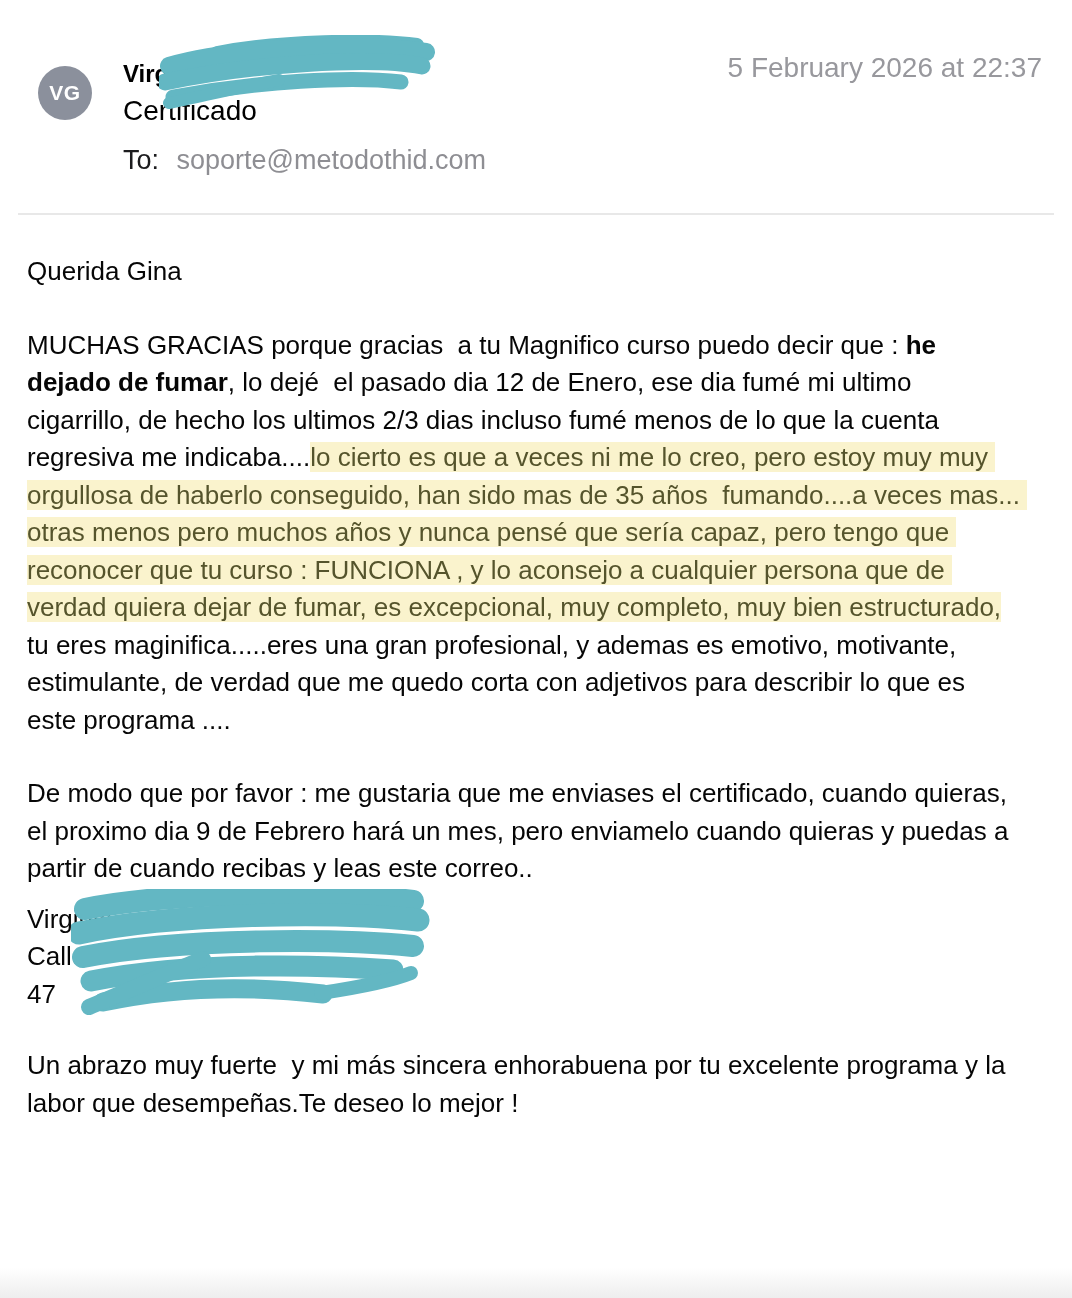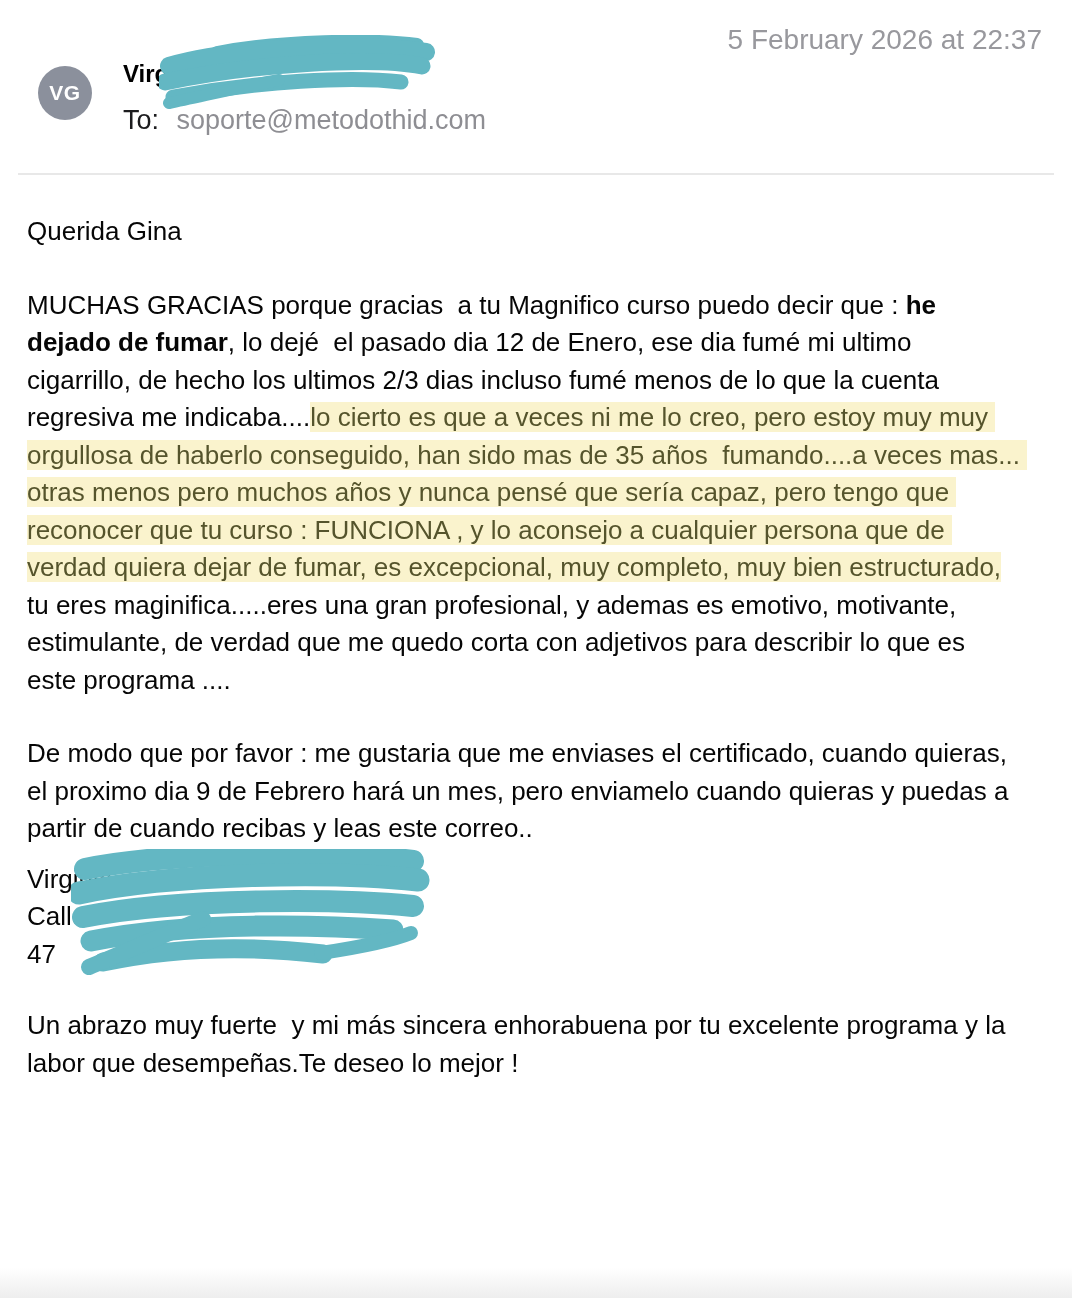--- a/index.html
+++ b/index.html
@@ -31,21 +31,21 @@
     margin-top:9px;flex:0 0 54px;
   }
   .avatar-initials{color:#fff;font-size:21px;font-weight:700;letter-spacing:.5px;}
   .header-main{margin-left:31px;position:relative;}
   .sender-line{position:relative;font-size:24px;font-weight:700;line-height:34px;color:#000;}
   .name-redaction{position:absolute;left:36px;top:-22px;pointer-events:none;}
   .subject{font-size:28px;line-height:40px;color:#000;}
   .to-line{font-size:27px;margin-top:12px;line-height:34px;}
   .to-label{color:#1c1c1e;}
   .to-address{color:var(--gray-address);margin-left:10px;}
-  .date{position:absolute;top:24px;right:30px;font-size:28px;color:var(--gray-date);}
+  .date{position:absolute;top:52px;right:30px;font-size:28px;color:var(--gray-date);}
 
   .divider{height:2px;background:var(--divider);margin:36px 18px 0 18px;}
 
   
   .email-body{padding:38px 52px 0 27px;font-size:26px;line-height:37.5px;color:#060606;}
   p.body-paragraph{margin:0 0 36px 0;white-space:pre-wrap;}
   p[data-name="paragraph-request"]{margin-bottom:13px;}
   .seg-normal{}
   .seg-bold{font-weight:700;}
   .seg-highlight{background:var(--highlight-bg);color:var(--highlight-text);}
@@ -76,20 +76,21 @@
         <span data-name="sender-name">Virgin</span>
         <svg class="name-redaction" data-name="redaction-scribble-name-icon" width="285" height="78" viewBox="0 0 285 78" fill="none">
           <path d="M58 18 C 120 6, 215 4, 258 10" stroke="#63B7C3" stroke-width="14" stroke-linecap="round"></path>
           <path d="M10 31 C 72 13, 192 7, 267 17" stroke="#63B7C3" stroke-width="18" stroke-linecap="round"></path>
           <path d="M6 47 C 92 29, 212 21, 263 31" stroke="#63B7C3" stroke-width="17" stroke-linecap="round"></path>
           <path d="M14 62 C 100 46, 192 41, 242 47" stroke="#63B7C3" stroke-width="15" stroke-linecap="round"></path>
           <path d="M10 68 C 40 62, 80 52, 120 45" stroke="#63B7C3" stroke-width="12" stroke-linecap="round"></path>
         </svg>
       </div>
 
+      <div class="subject" data-name="subject-line">Certificado</div>
 
       <div class="to-line" data-name="recipient-line">
         <span class="to-label" data-name="to-label">To:</span>
         <span class="to-address" data-name="recipient-address">soporte@metodothid.com</span>
       </div>
     </div>
 
     <div class="date" data-name="date-received">5 February 2026 at 22:37</div>
   </header>
 

